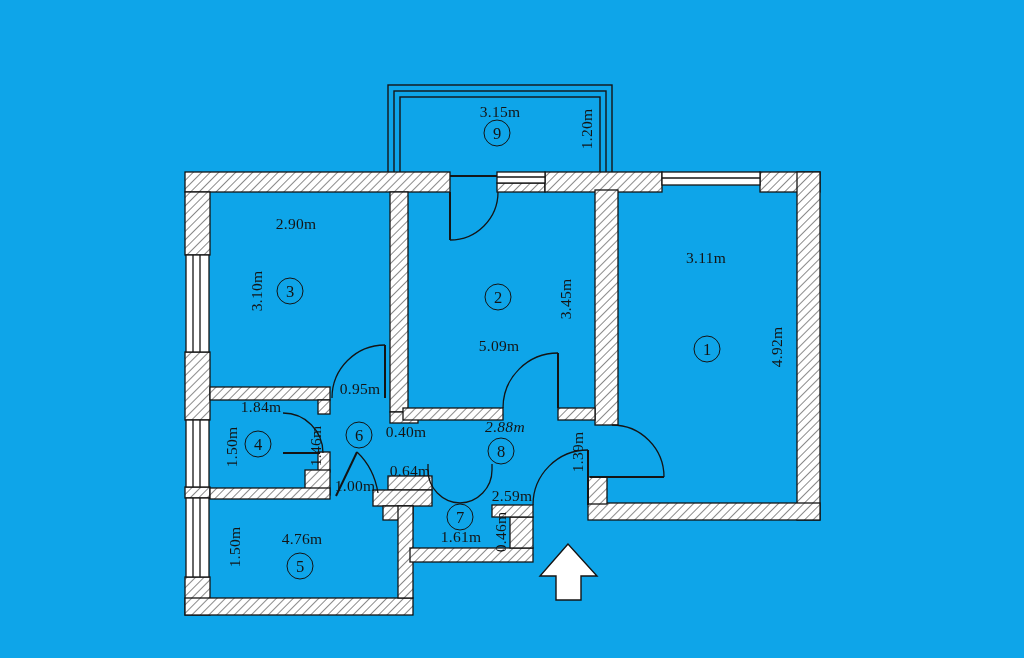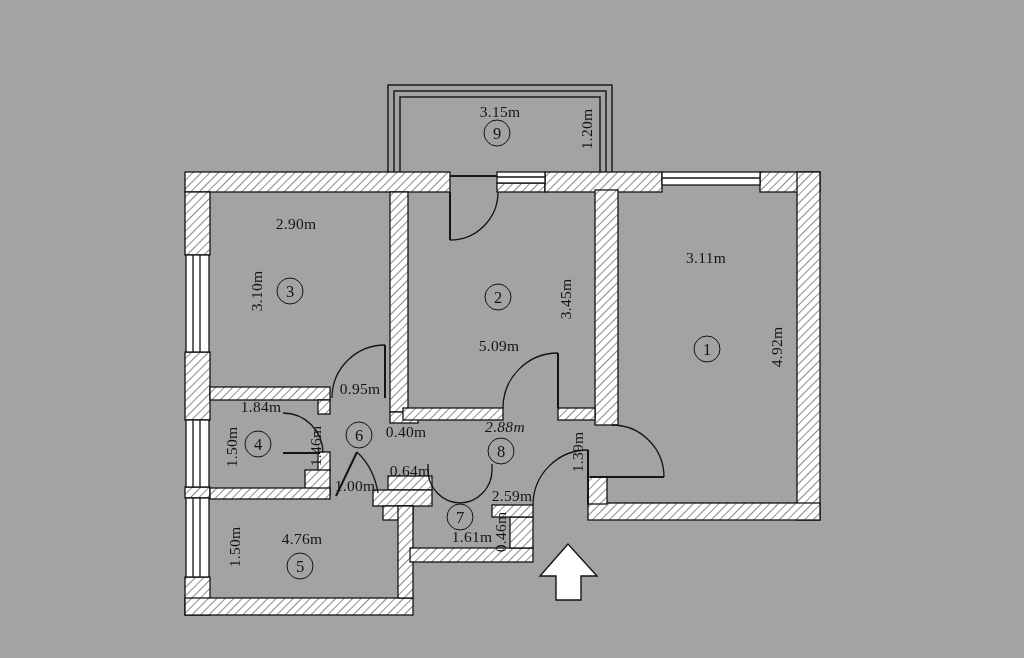--- a/index.html
+++ b/index.html
@@ -1,16 +1,16 @@
 <!DOCTYPE html>
 <html><head>
 <meta charset="utf-8">
 <style>
   html,body{margin:0;padding:0;background:#fff;}
-  #canvas{position:relative;width:1024px;height:658px;background:#a3a3a3;overflow:hidden;
+  #canvas{position:relative;width:1024px;height:658px;background:#0ea5e9;overflow:hidden;
           font-family:"Liberation Serif",serif;}
   #plan-svg{position:absolute;left:0;top:0;}
   #labels{position:absolute;left:0;top:0;width:100%;height:100%;}
   .dim{position:absolute;transform:translate(-50%,-50%);font-size:15.5px;color:#141414;
        white-space:nowrap;letter-spacing:0.3px;}
   .dim.v{transform:translate(-50%,-50%) rotate(-90deg);}
   .marker{position:absolute;width:25px;height:25px;border:1.6px solid #141414;border-radius:50%;
           transform:translate(-50%,-50%);display:flex;align-items:center;justify-content:center;
           font-size:16.5px;color:#141414;background:transparent;}
 </style>
@@ -142,21 +142,21 @@
       <div class="dim" style="left: 261px; top: 407px;">1.84m</div>
       <div class="dim v" style="left: 232px; top: 447px;">1.50m</div>
       <div class="dim" style="left: 360px; top: 389px;">0.95m</div>
       <div class="dim" style="left: 406px; top: 432px;">0.40m</div>
       <div class="dim v" style="left: 316px; top: 446px;">1.46m</div>
       <div class="dim" style="left: 355px; top: 486px;">1.00m</div>
       <div class="dim" style="left: 410px; top: 471px;">0.64m</div>
       <div class="dim" style="left: 505px; top: 427px; font-style: italic;">2.88m</div>
       <div class="dim v" style="left: 578px; top: 452px;">1.39m</div>
       <div class="dim" style="left: 512px; top: 496px;">2.59m</div>
-      <div class="dim" style="left: 472px; top: 537px;">1.61m</div>
+      <div class="dim" style="left: 461px; top: 537px;">1.61m</div>
       <div class="dim v" style="left: 501px; top: 532px;">0.46m</div>
       <div class="dim" style="left: 302px; top: 539px;">4.76m</div>
       <div class="dim v" style="left: 235px; top: 547px;">1.50m</div>
       <div class="marker" style="left: 707px; top: 349px;">1</div>
       <div class="marker" style="left: 498px; top: 297px;">2</div>
       <div class="marker" style="left: 290px; top: 291px;">3</div>
       <div class="marker" style="left: 258px; top: 444px;">4</div>
       <div class="marker" style="left: 300px; top: 566px;">5</div>
       <div class="marker" style="left: 359px; top: 435px;">6</div>
       <div class="marker" style="left: 460px; top: 517px;">7</div>

